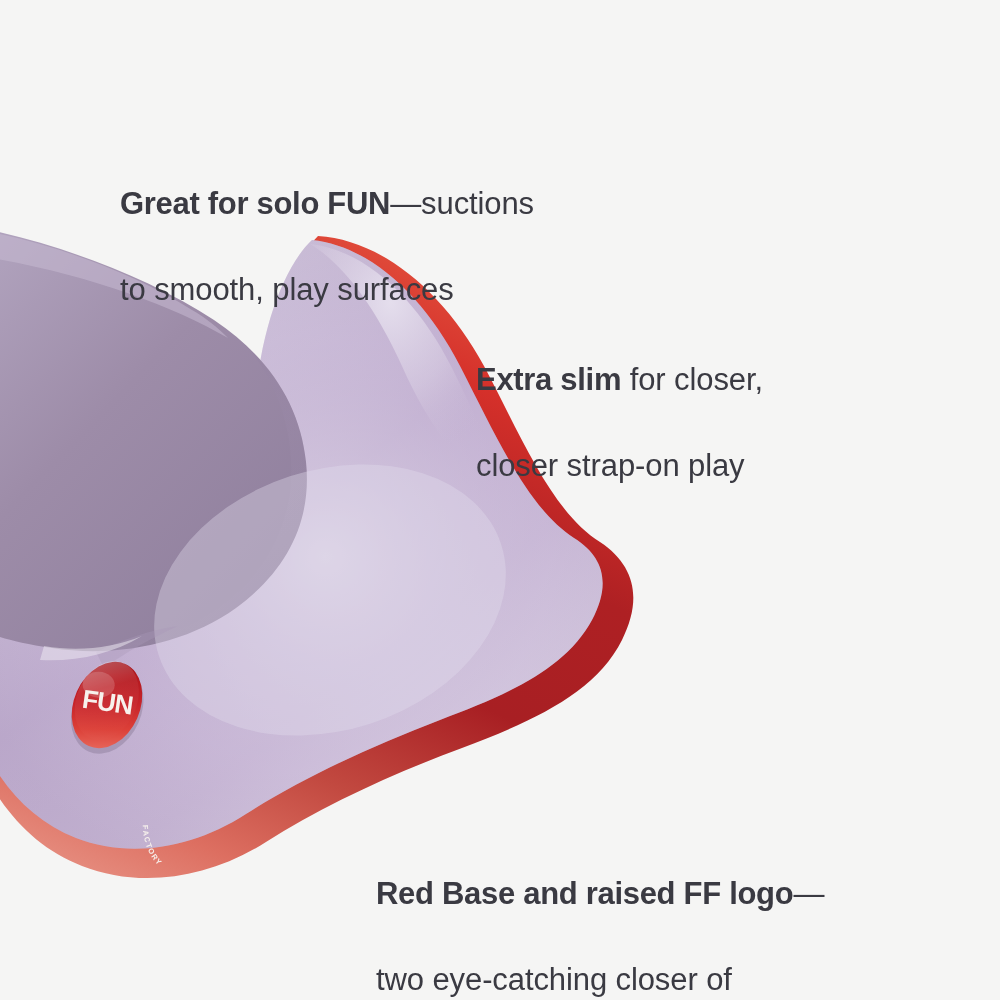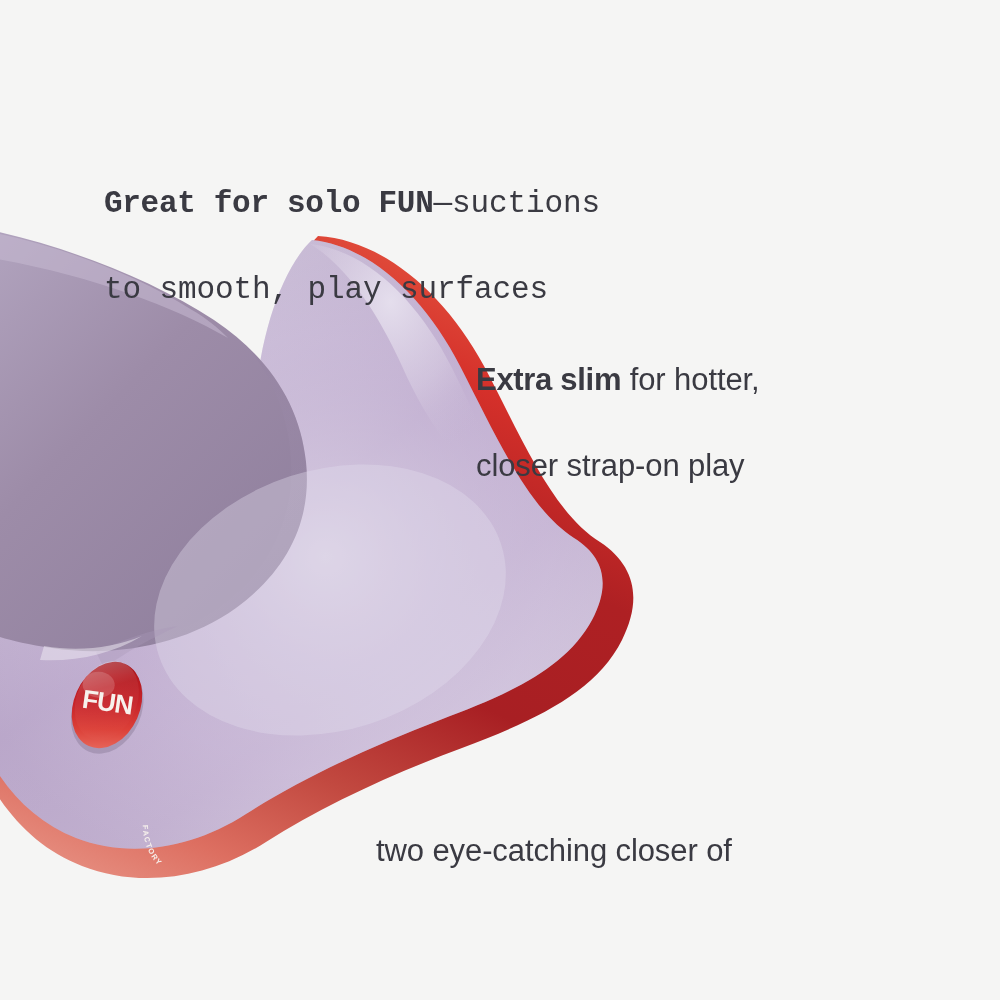--- a/index.html
+++ b/index.html
@@ -41,24 +41,23 @@
     letter-spacing: -0.1px;
     white-space: pre-line;
   }
   .callout b,
   .callout .strong {
     font-weight: 700;
     letter-spacing: -0.3px;
   }
 
   #callout-solo-fun {
-    left: 104px;
+    left: 120px;
     top: 96px;
     width: 560px;
-    font-family: Liberation Mono, monospace;
   }
   #callout-extra-slim {
     left: 476px;
     top: 272px;
     width: 420px;
   }
   #callout-red-base {
     left: 376px;
     top: 786px;
     width: 560px;
@@ -242,23 +241,26 @@
 
   <div class="callout" id="callout-solo-fun">
     <span class="callout-line">
       <b class="strong">Great for solo FUN</b><span>—suctions</span>
     </span>
     <span class="callout-line">to smooth, play surfaces</span>
   </div>
 
   <div class="callout" id="callout-extra-slim">
     <span class="callout-line">
-      <b class="strong">Extra slim</b><span> for hotter,</span>
+      <b class="strong">Extra slim</b><span> for closer,</span>
     </span>
     <span class="callout-line">closer strap-on play</span>
   </div>
 
   <div class="callout" id="callout-red-base">
+    <span class="callout-line">
+      <b class="strong">Red Base and raised FF logo</b><span>—</span>
+    </span>
     <span class="callout-line">two eye-catching closer of</span>
     
   </div>
 
 </div>
 
 </body></html>

